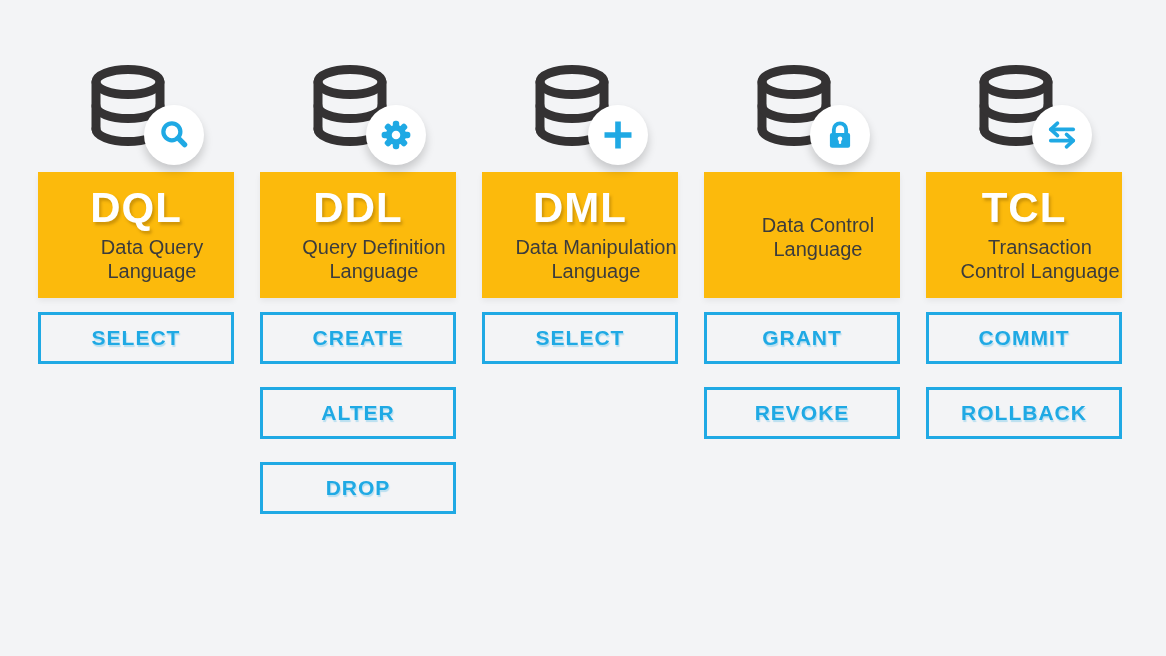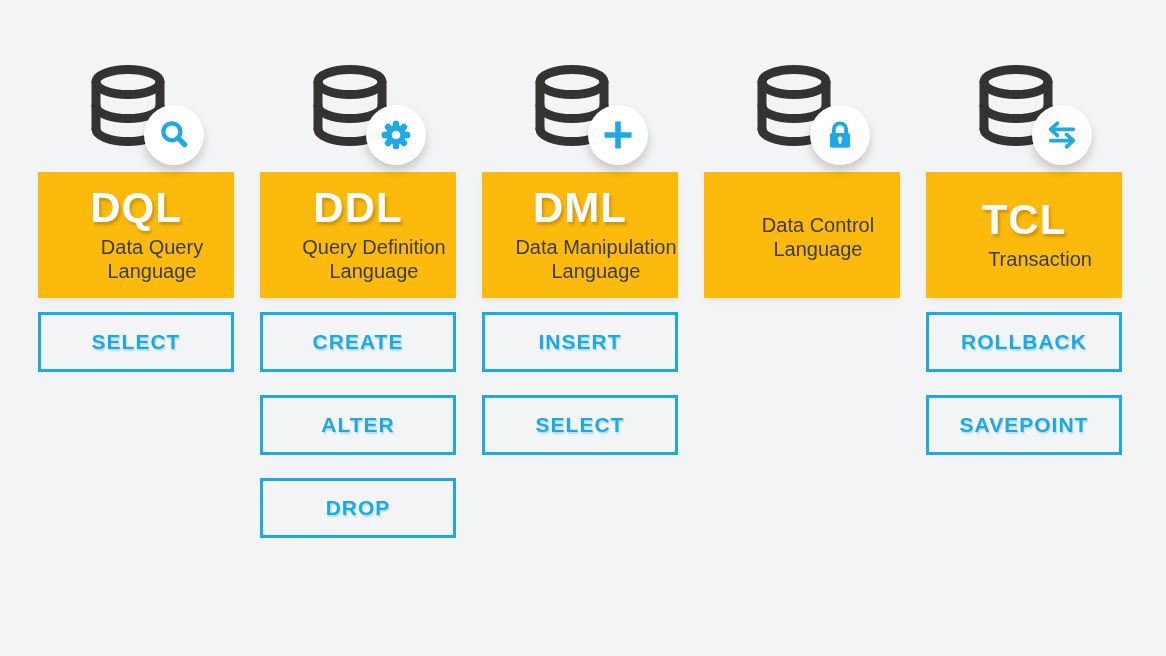--- a/index.html
+++ b/index.html
@@ -51,21 +51,21 @@
     text-shadow:2px 3px 3px rgba(120,80,0,0.35);
   }
   .lang-name{
     margin-top:6px;
     font-size:20px;line-height:1.18;
     color:var(--name-text);
     margin-left:32px;
   }
   .commands{margin-top:14px;display:flex;flex-direction:column;gap:23px;}
   .cmd{
-    height:60px;
+    height:52px;
     border:3px solid var(--blue);
     display:flex;align-items:center;justify-content:center;
     color:var(--blue);
     font-size:21px;font-weight:bold;letter-spacing:1px;
     text-shadow:1px 2px 1px rgba(31,169,228,0.28);
     background:transparent;
   }
   svg{display:block;}
 </style>
 </head>
@@ -158,21 +158,20 @@
         </div>
       </div>
       <div class="lang-card">
         <div class="acronym">DML</div>
         <div class="lang-name">
           <div>Data Manipulation</div>
           <div>Language</div>
         </div>
       </div>
       <div class="commands">
-        <div class="cmd">INSERT</div>
         <div class="cmd">SELECT</div>
       </div>
     </div>
 
     <div class="col">
       <div class="icon-area">
         <svg class="db-icon" width="84" height="86" viewBox="0 0 84 86" fill="none" stroke="#343233" stroke-width="9" stroke-linecap="round">
           <ellipse cx="42" cy="17" rx="32" ry="12.5"></ellipse>
           <path d="M10 17 V64"></path>
             <path d="M74 17 V64"></path>
@@ -187,20 +186,24 @@
             <rect x="14.9" y="20.3" width="2.2" height="4.2" rx="1" fill="#FFFFFF"></rect>
           </svg>
         </div>
       </div>
       <div class="lang-card">
         <div class="lang-name">
           <div>Data Control</div>
           <div>Language</div>
         </div>
       </div>
+      <div class="commands">
+        <div class="cmd">GRANT</div>
+        <div class="cmd">REVOKE</div>
+      </div>
     </div>
 
     <div class="col">
       <div class="icon-area">
         <svg class="db-icon" width="84" height="86" viewBox="0 0 84 86" fill="none" stroke="#343233" stroke-width="9" stroke-linecap="round">
           <ellipse cx="42" cy="17" rx="32" ry="12.5"></ellipse>
           <path d="M10 17 V64"></path>
             <path d="M74 17 V64"></path>
           <path d="M10 41 A32 12.5 0 0 0 74 41"></path>
           <path d="M10 64 A32 12.5 0 0 0 74 64"></path>
@@ -211,22 +214,23 @@
             <path d="M6 11 H26"></path>
             <path d="M20 15.5 L26 21 L20 26.5"></path>
             <path d="M26 21 H6"></path>
           </svg>
         </div>
       </div>
       <div class="lang-card">
         <div class="acronym">TCL</div>
         <div class="lang-name">
           <div>Transaction</div>
-        </div>
-      </div>
-      <div class="commands">
+          <div>Control Language</div>
+        </div>
+      </div>
+      <div class="commands">
+        <div class="cmd">COMMIT</div>
         <div class="cmd">ROLLBACK</div>
-        <div class="cmd">SAVEPOINT</div>
       </div>
     </div>
 
   </div>
 </div>
 
 </body></html>

